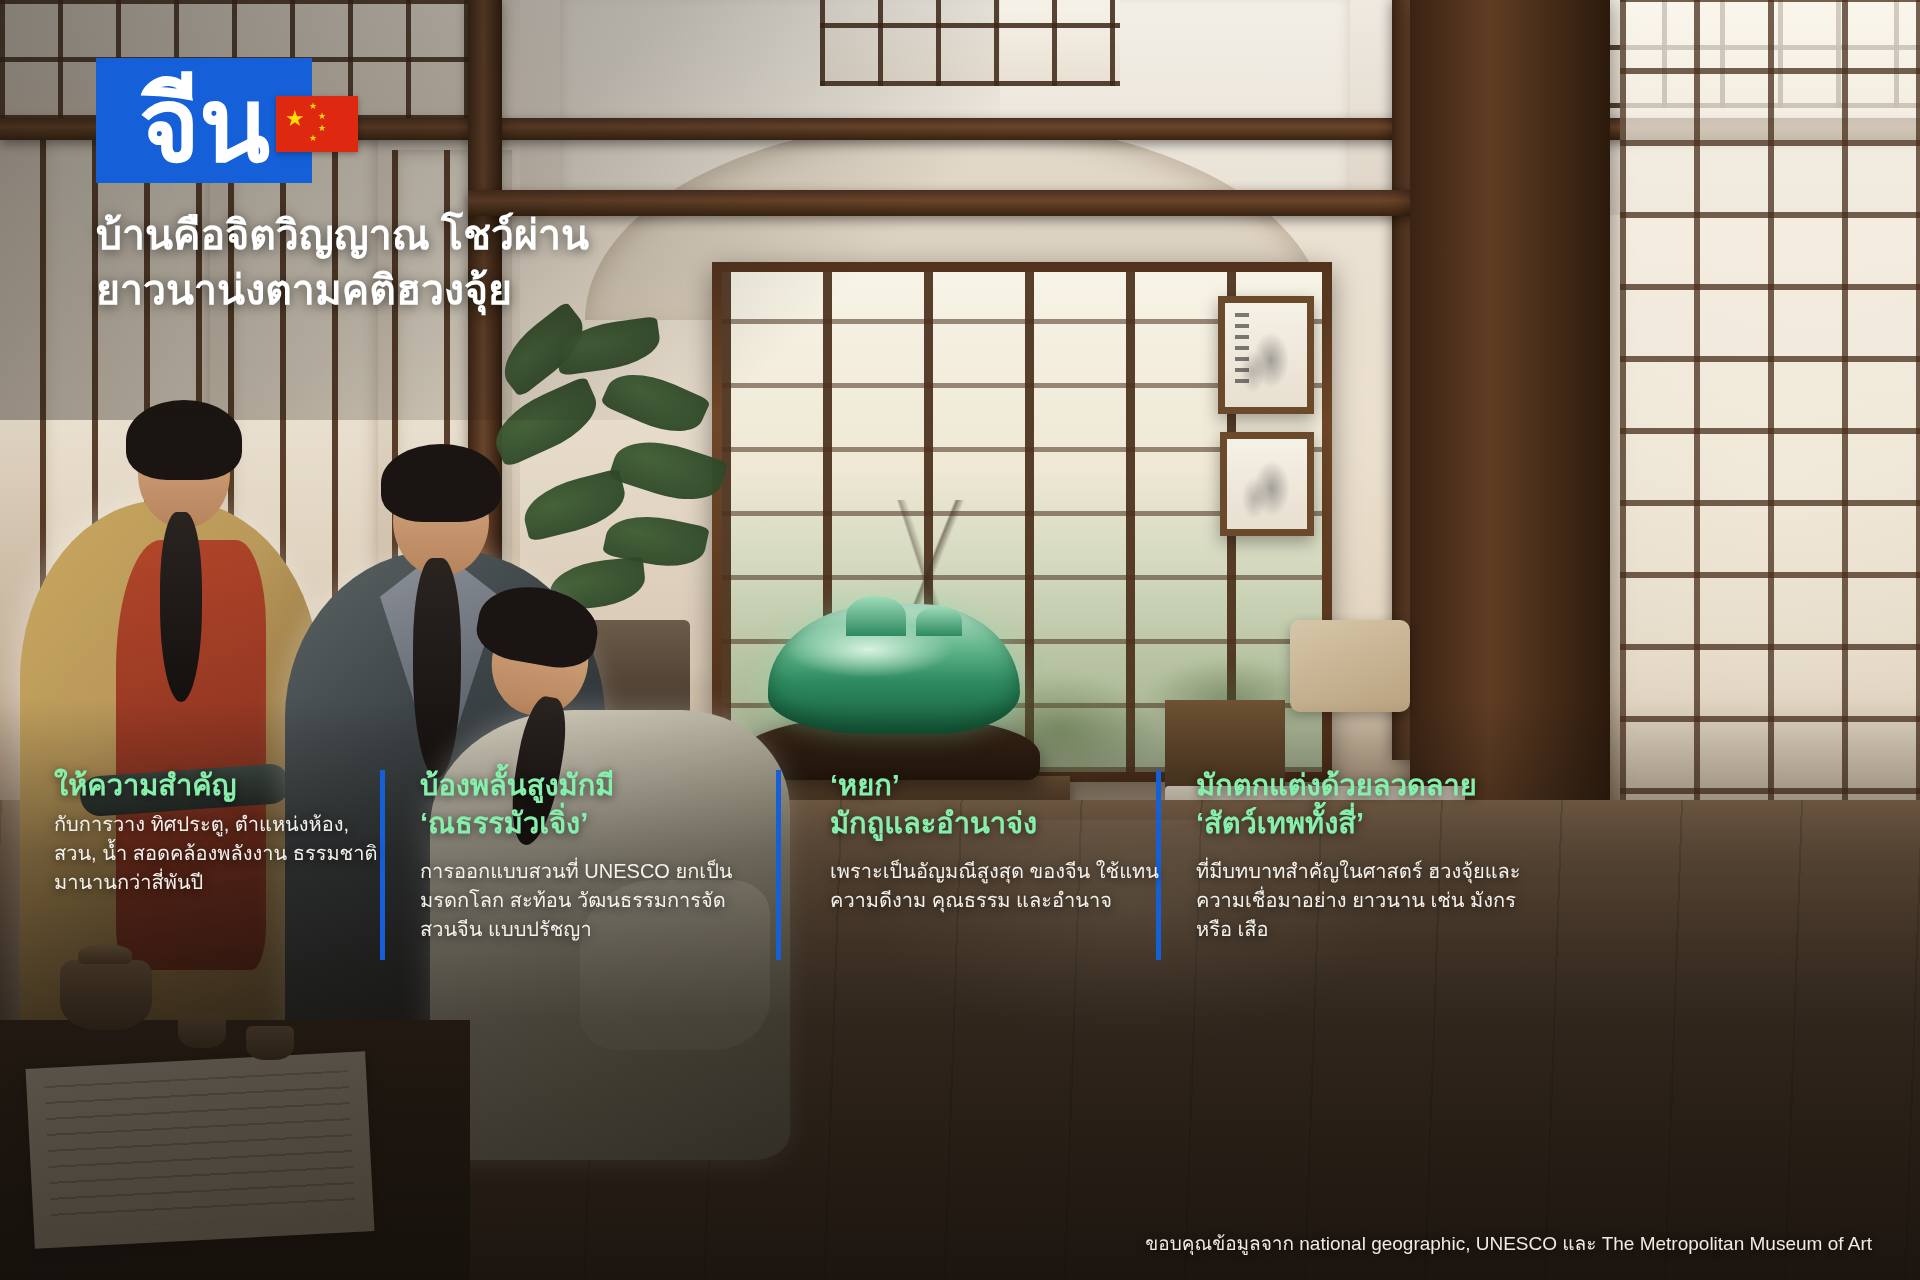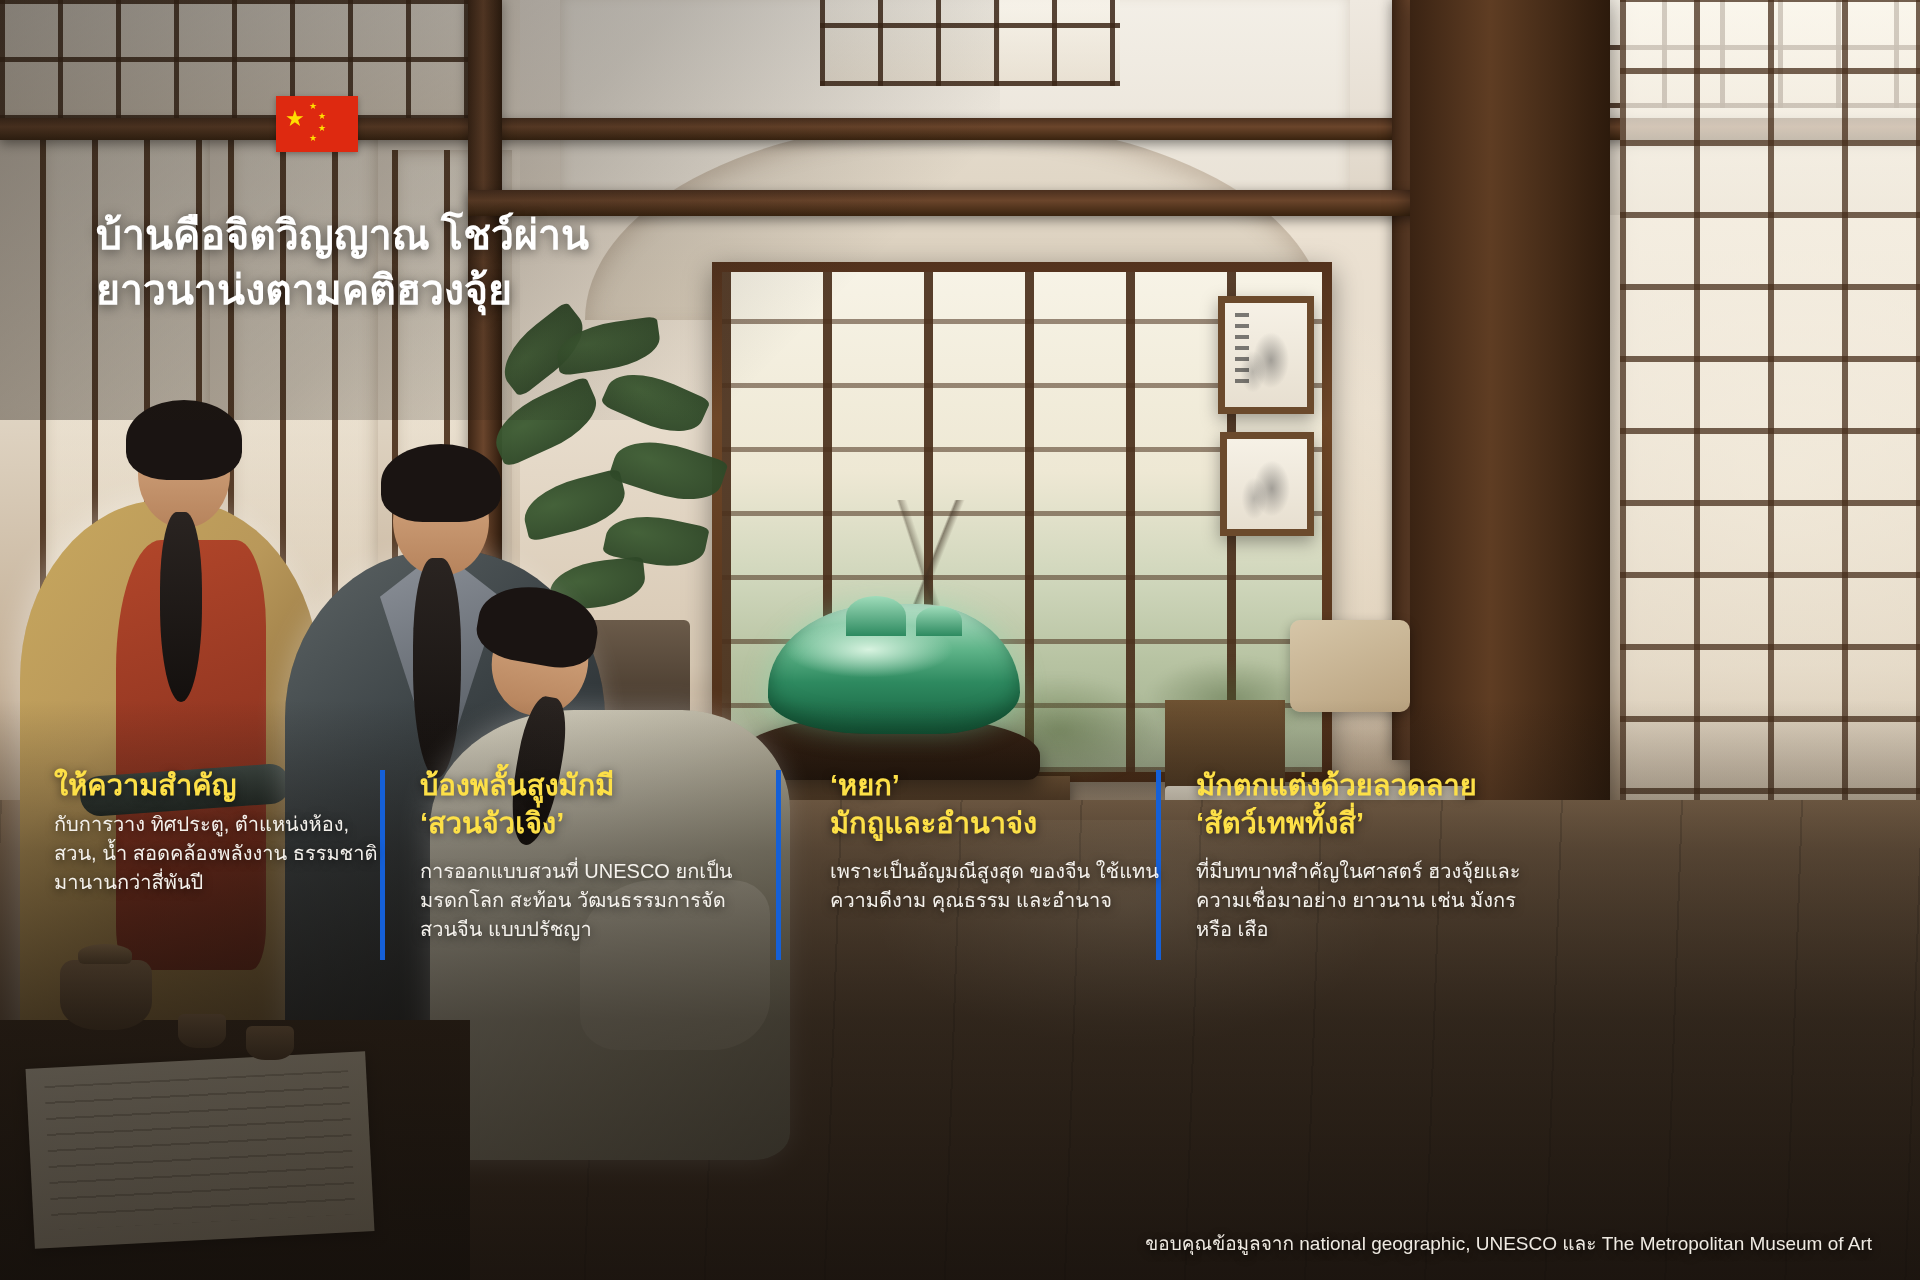--- a/index.html
+++ b/index.html
@@ -383,21 +383,21 @@
   .c4 { left:1196px; }
   .col-rule {
     position:absolute; top:4px; width:5px; height:190px;
     background: var(--brand, #1560d8);
   }
   .r2 { left:380px; }
   .r3 { left:776px; }
   .r4 { left:1156px; }
 
   .col-title {
-    color:#fde047;
+    color:#86efac;
     font-size:29px;
     font-weight:700;
     line-height:1.32;
     text-shadow: 0 2px 10px rgba(0,0,0,.6);
     margin-bottom:6px;
   }
   .col-body {
     color:#f4f1ec;
     font-size:20px;
     font-weight:400;
@@ -516,20 +516,23 @@
     </div>
     <div class="teapot"></div>
     <div class="teapot-lid"></div>
     <div class="teacup" style="left:178px; top:1014px;"></div>
     <div class="teacup" style="left:246px; top:1026px;"></div>
   </div>
 
   <div class="scrim-top"></div>
   <div class="scrim-bottom"></div>
 
+  <div class="badge" style="background: rgb(21, 96, 216);">
+    <span class="badge-text">จีน</span>
+  </div>
 
   <div class="flag" style="background: rgb(222, 41, 16);">
     <span class="star-big" style="color: rgb(255, 222, 0);">★</span>
     <span class="star-s s1" style="color: rgb(255, 222, 0);">★</span>
     <span class="star-s s2" style="color: rgb(255, 222, 0);">★</span>
     <span class="star-s s3" style="color: rgb(255, 222, 0);">★</span>
     <span class="star-s s4" style="color: rgb(255, 222, 0);">★</span>
   </div>
 
   <div class="headline">
@@ -545,21 +548,21 @@
     <div class="col c1">
       <div class="col-title">
           <span style="display:block">ให้ความสำคัญ</span>
         </div>
       <div class="col-body">กับการวาง ทิศประตู, ตำแหน่งห้อง, สวน, น้ำ สอดคล้องพลังงาน ธรรมชาติ มานานกว่าสี่พันปี</div>
     </div>
 
     <div class="col c2">
       <div class="col-title">
           <span style="display:block">บ้องพลั้นสูงมักมี</span>
-          <span style="display:block">‘สวนจัวเจิ่ง’</span>
+          <span style="display:block">‘ณธรรมัวเจิ่ง’</span>
         </div>
       <div class="col-body">การออกแบบสวนที่ UNESCO ยกเป็นมรดกโลก สะท้อน วัฒนธรรมการจัดสวนจีน แบบปรัชญา</div>
     </div>
 
     <div class="col c3">
       <div class="col-title">
           <span style="display:block">‘หยก’</span>
           <span style="display:block">มักถูและอำนาจ่ง</span>
         </div>
       <div class="col-body">เพราะเป็นอัญมณีสูงสุด ของจีน ใช้แทนความดีงาม คุณธรรม และอำนาจ</div>

